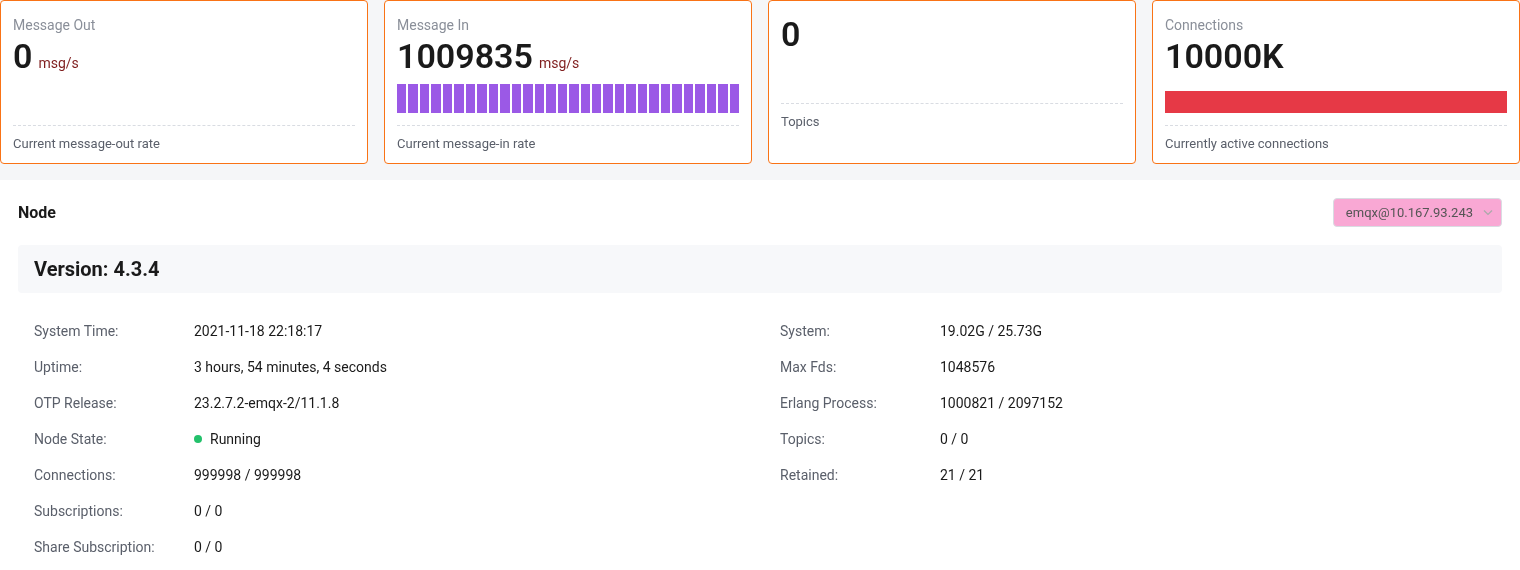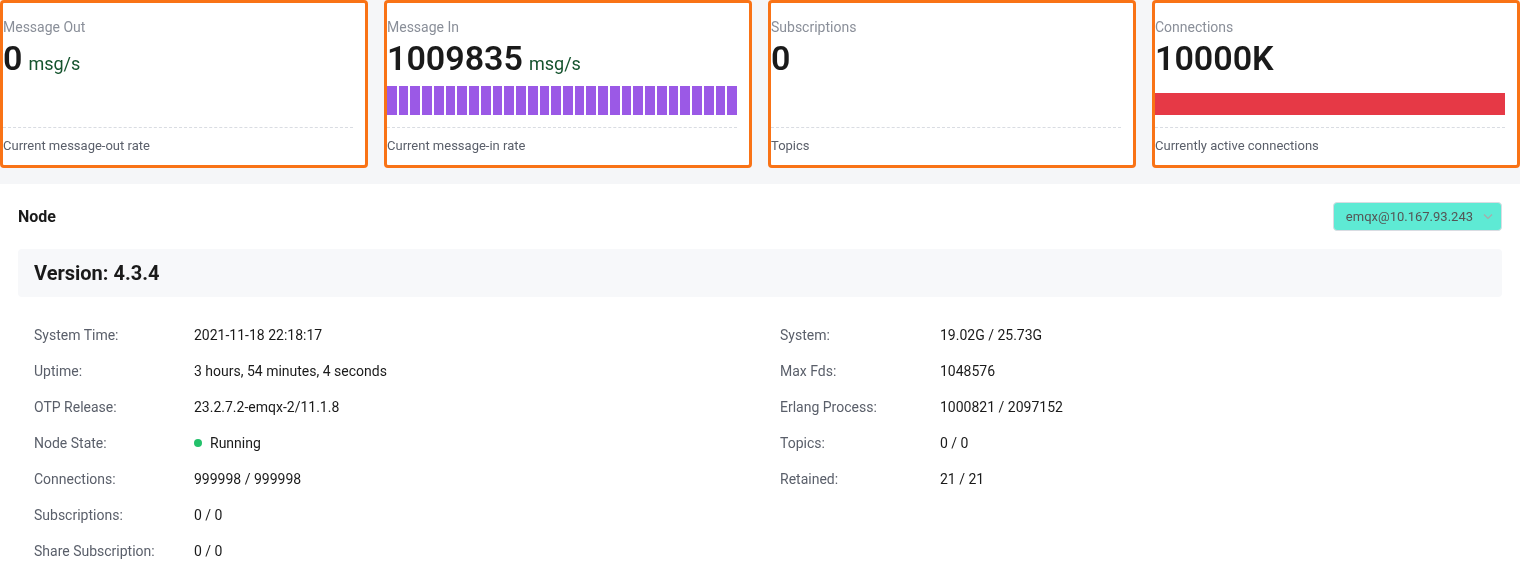--- a/index.html
+++ b/index.html
@@ -15,45 +15,45 @@
   }
   .cards-row {
     display: flex;
     gap: 16px;
     padding: 0 0 16px 0;
     background: #f5f6f8;
   }
   .metric-card {
     flex: 1;
     background: #fff;
-    border: 3px solid #f97316;
+    border: 1px solid #f97316;
     border-radius: 4px;
-    padding: 16px 12px 12px 0;
+    padding: 16px 12px 12px 12px;
     display: flex;
     flex-direction: column;
   }
   .metric-title {
     color: #8a8f99;
     font-size: 14px;
     margin-bottom: 6px;
   }
   .metric-value-row {
     display: flex;
     align-items: baseline;
     gap: 6px;
   }
   .metric-value {
     font-size: 34px;
     font-weight: 600;
     color: #1a1a1a;
     line-height: 1;
   }
   .metric-unit {
-    font-size: 18px;
-    color: #14532d;
+    font-size: 14px;
+    color: #7f1d1d;
   }
   .spark-area {
     height: 32px;
     margin-top: 8px;
     display: flex;
     align-items: flex-end;
   }
   .spark-bars {
     display: flex;
     gap: 2px;
@@ -94,21 +94,21 @@
     font-size: 16px;
     font-weight: 700;
     color: #1a1a1a;
   }
   .node-select {
     border: 1px solid #d9dce2;
     border-radius: 4px;
     padding: 6px 28px 6px 12px;
     font-size: 13px;
     color: #555;
-    background: #5eead4;
+    background: #f9a8d4;
     position: relative;
     cursor: pointer;
     display: flex;
     align-items: flex-start;
     gap: 10px;
   }
   .node-select .chev {
     position: absolute;
     right: 8px;
     top: 50%;
@@ -223,21 +223,20 @@
           <span></span>
           <span></span>
           <span></span>
       </div>
     </div>
     <hr class="card-divider">
     <div class="metric-footer">Current message-in rate</div>
   </div>
 
   <div class="metric-card">
-    <div class="metric-title">Subscriptions</div>
     <div class="metric-value-row">
       <span class="metric-value">0</span>
     </div>
     <div class="spark-area"></div>
     <hr class="card-divider">
     <div class="metric-footer">Topics</div>
   </div>
 
   <div class="metric-card">
     <div class="metric-title">Connections</div>

